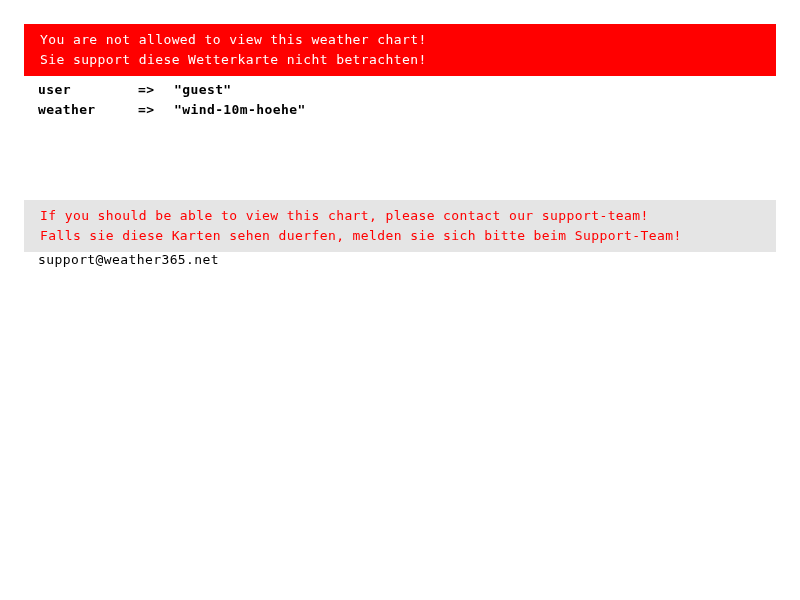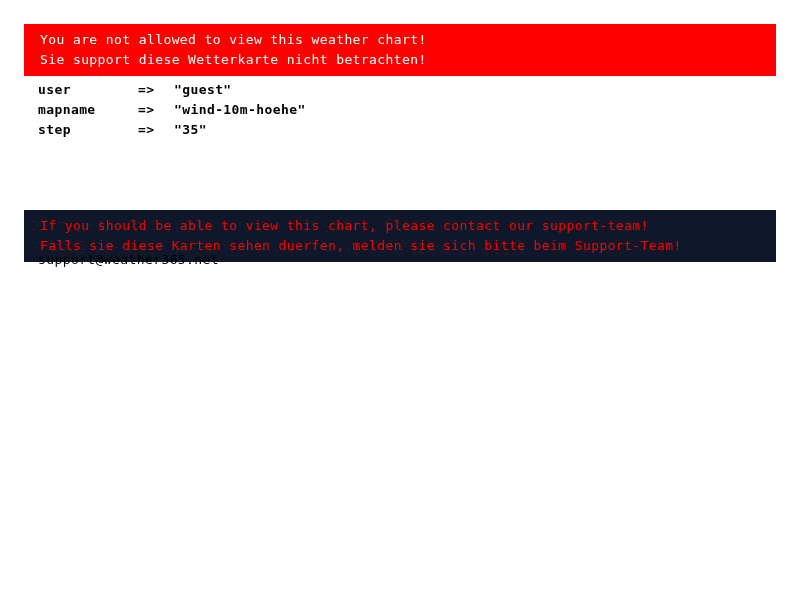--- a/index.html
+++ b/index.html
@@ -26,22 +26,22 @@
     width: 752px;
     box-sizing: border-box;
     padding: 6px 0 6px 16px;
   }
   .banner-error {
     top: 24px;
     background: #ff0000;
     color: #ffffff;
   }
   .banner-info {
-    top: 210px;
-    background: #0f172a;
+    top: 200px;
+    background: #e5e5e5;
     color: #ff0000;
   }
   .banner .line {
     line-height: 20px;
     white-space: pre;
     letter-spacing: 0.4px;
   }
   .params {
     position: absolute;
     left: 38px;
@@ -101,28 +101,23 @@
 
   <div class="params">
     <table>
       <tbody>
         <tr>
           <td class="key">user</td>
           <td class="arrow">=&gt;</td>
           <td class="val">"guest"</td>
         </tr>
         <tr>
-          <td class="key">mapname</td>
+          <td class="key">weather</td>
           <td class="arrow">=&gt;</td>
           <td class="val">"wind-10m-hoehe"</td>
-        </tr>
-        <tr>
-          <td class="key">step</td>
-          <td class="arrow">=&gt;</td>
-          <td class="val">"35"</td>
         </tr>
       </tbody>
     </table>
   </div>
 
   <div class="banner banner-info">
     <div class="line">If you should be able to view this chart, please contact our support-team!</div>
     <div class="line">Falls sie diese Karten sehen duerfen, melden sie sich bitte beim Support-Team!</div>
   </div>
 

